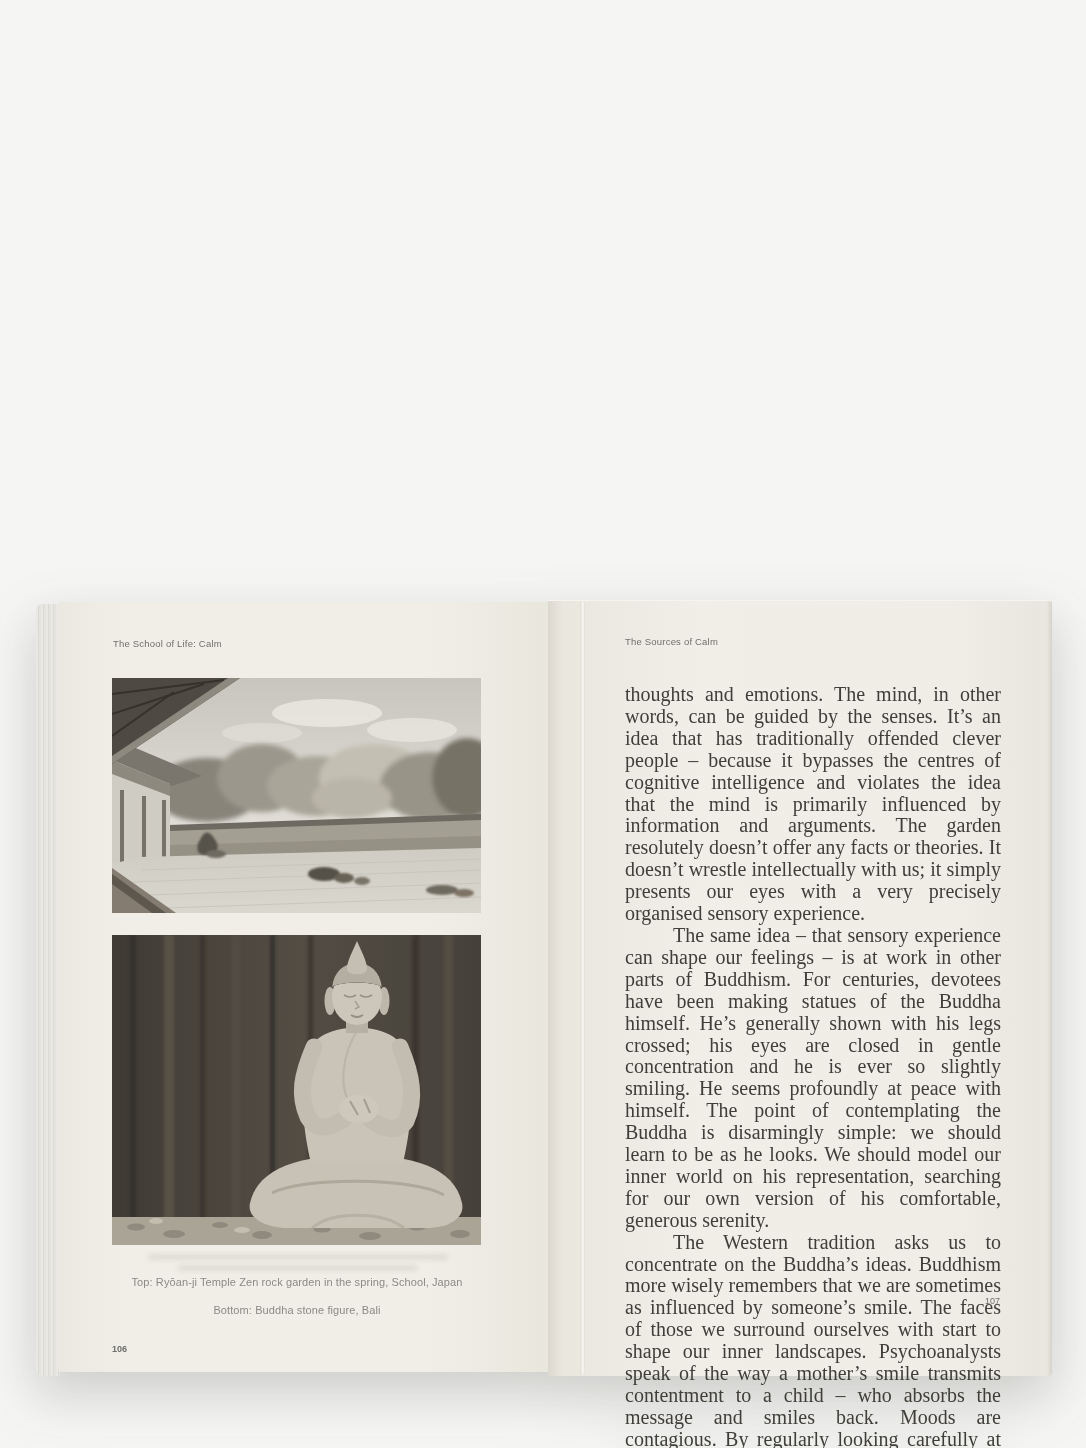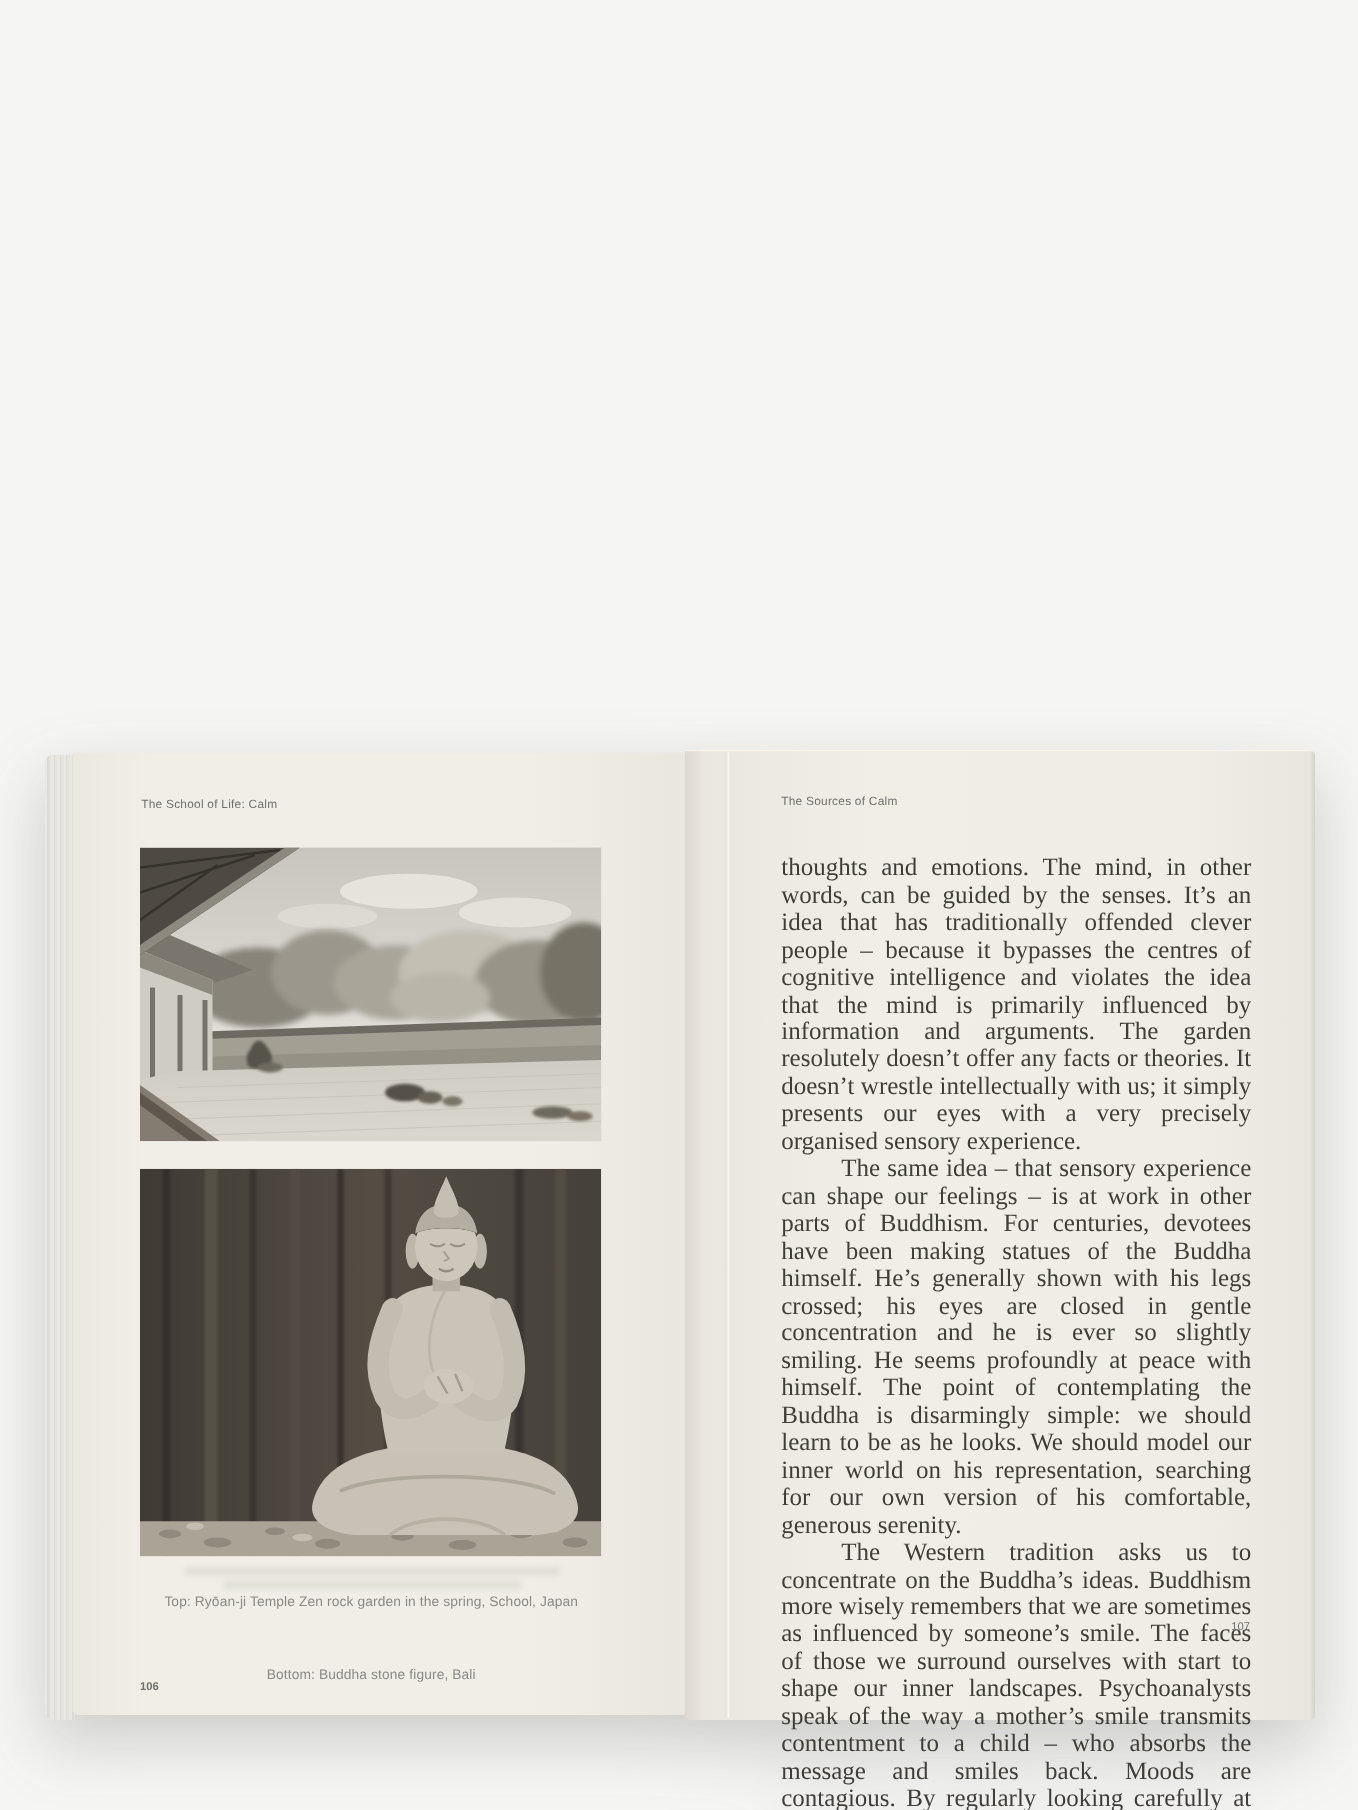--- a/index.html
+++ b/index.html
@@ -235,21 +235,21 @@
             <path d="M243 66 l4 6 l-4 2" stroke="#a39e91" stroke-width="1.4" fill="none"></path>
             <path d="M239 80 q6 4 12 0" stroke="#948f82" stroke-width="1.8" fill="none"></path>
           </g>
         </svg>
       </div>
 
       <div class="ghost-line" style="top:652px"></div>
       <div class="ghost-line" style="top:663px; width:240px; left:120px"></div>
 
       <div class="caption" style="top:674px">Top: Ryōan-ji Temple Zen rock garden in the spring, School, Japan</div>
-      <div class="caption" style="top:732px">Bottom: Buddha stone figure, Bali</div>
+      <div class="caption" style="top:702px">Bottom: Buddha stone figure, Bali</div>
 
       <div class="folio folio-left">106</div>
     </div>
 
     <div class="page page-right">
       <div class="running-head right">The Sources of Calm</div>
 
       <div class="body-text">
         <p>thoughts and emotions. The mind, in other words, can be guided by the senses. It’s an idea that has traditionally offended clever people – because it bypasses the centres of cognitive intelligence and violates the idea that the mind is primarily influenced by information and arguments. The garden resolutely doesn’t offer any facts or theories. It doesn’t wrestle intellectually with us; it simply presents our eyes with a very precisely organised sensory experience.</p>
         <p>The same idea – that sensory experience can shape our feelings – is at work in other parts of Buddhism. For centuries, devotees have been making statues of the Buddha himself. He’s generally shown with his legs crossed; his eyes are closed in gentle concentration and he is ever so slightly smiling. He seems profoundly at peace with himself. The point of contemplating the Buddha is disarmingly simple: we should learn to be as he looks. We should model our inner world on his representation, searching for our own version of his comfortable, generous serenity.</p>

